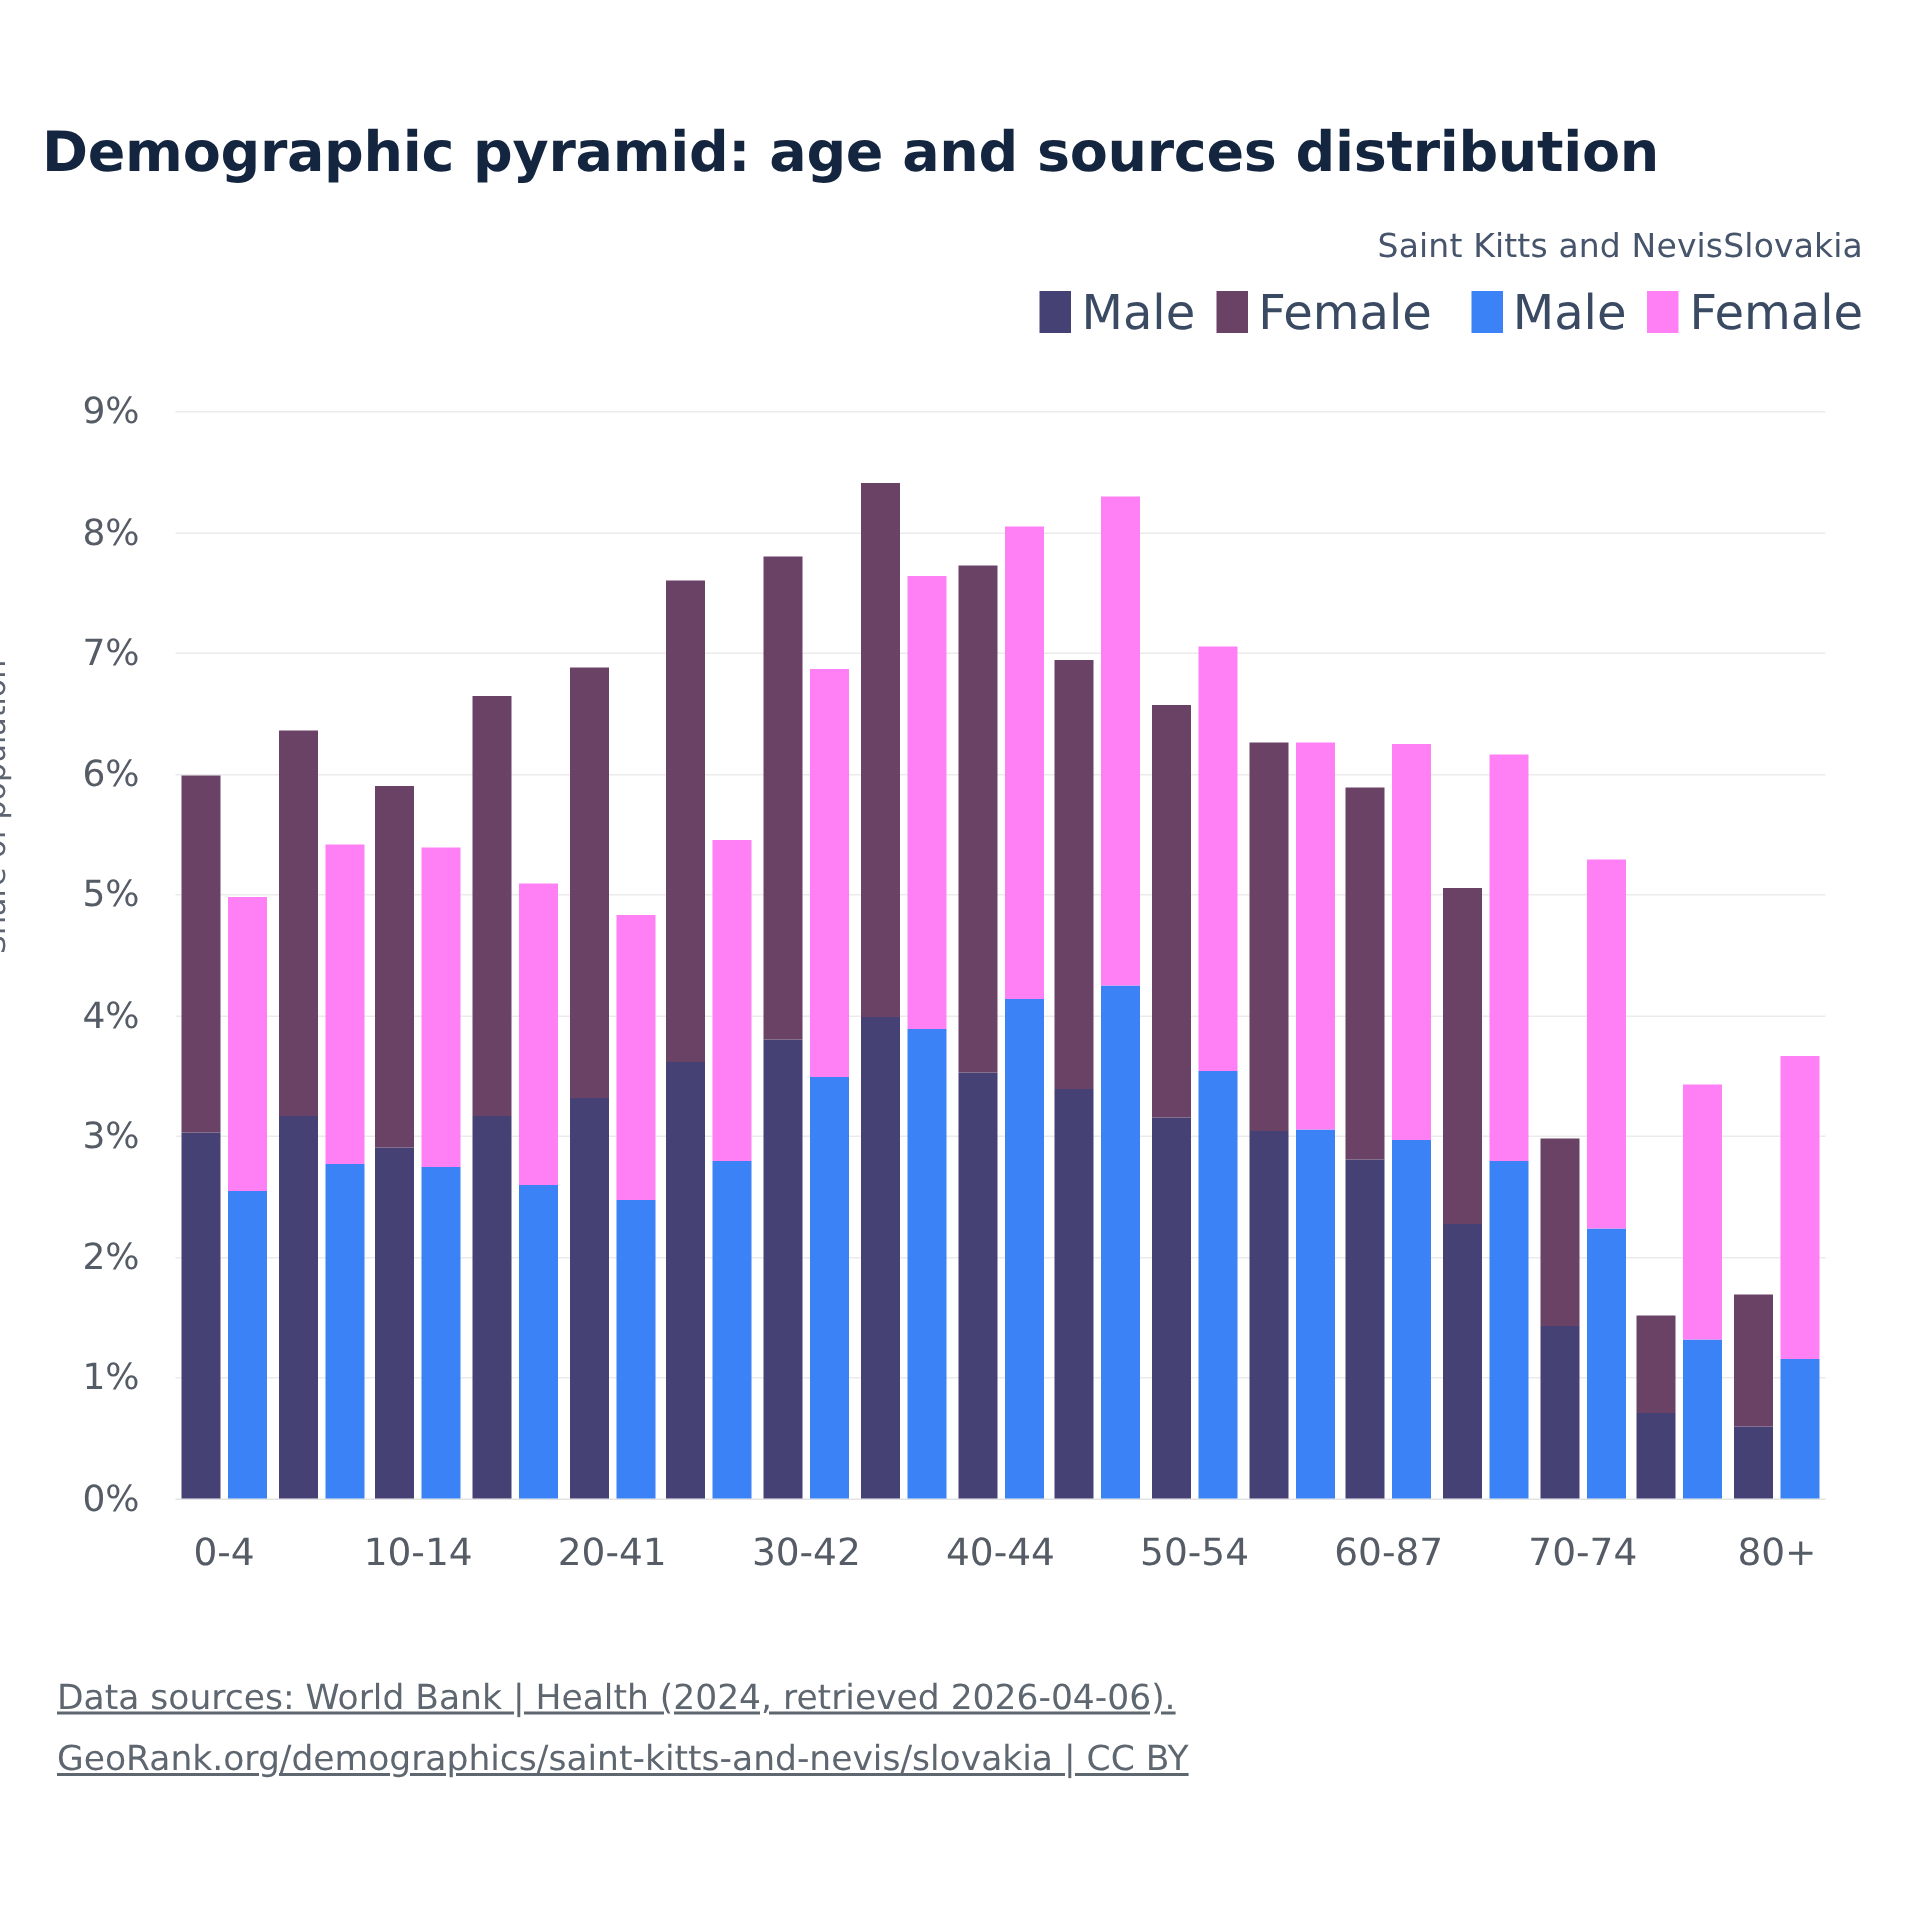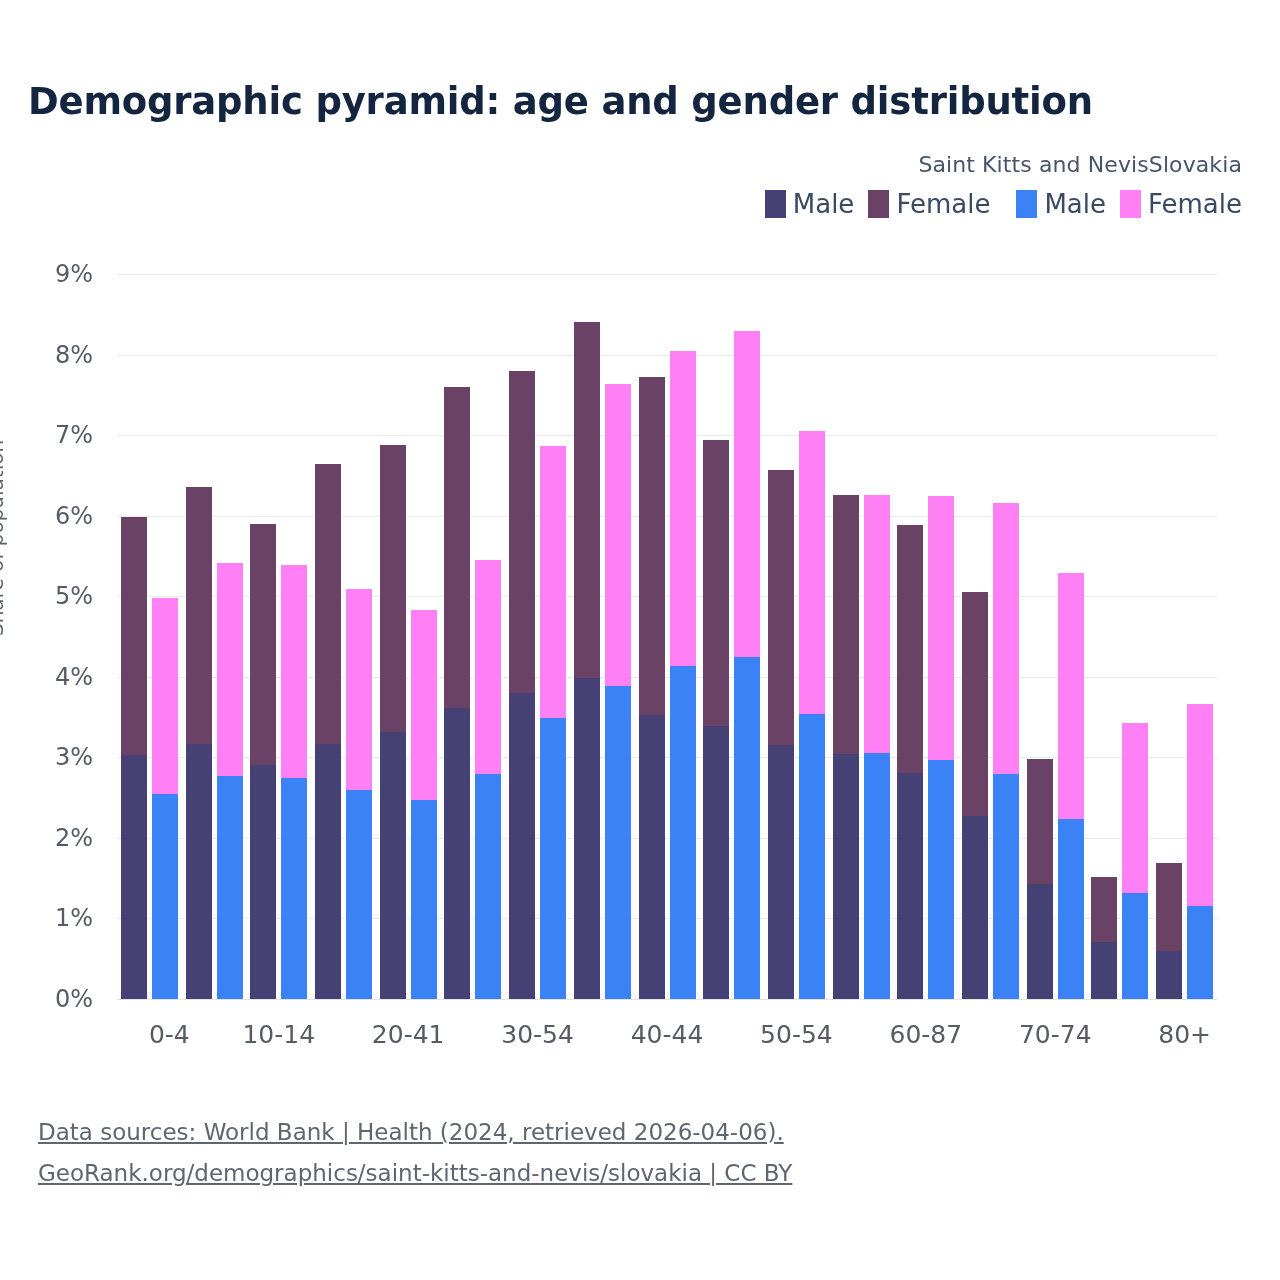--- a/index.html
+++ b/index.html
@@ -67,21 +67,21 @@
   }
   .legend-item + .legend-item { margin-left: 14px; }
   .legend-item.sep { margin-left: 26px; }
   .legend-swatch {
     width: 21px;
     height: 28px;
     margin-right: 7px;
     display: inline-block;
   }
   .legend-label {
-    font-size: 26px;
+    font-size: 32px;
     color: #3a4a63;
   }
 
   
   .plot {
     position: absolute;
     left: 117px;
     top: 274px;
     width: 1100px;
     height: 725px;
@@ -158,21 +158,21 @@
     color: #5e6670;
     line-height: 41px;
   }
   .footer div { white-space: nowrap; text-decoration: underline; }
 </style>
 </head>
 <body>
 
 <div id="chart-root">
 
-  <div class="chart-title">Demographic pyramid: age and gender distribution</div>
+  <div class="chart-title">Demographic pyramid: age and sources distribution</div>
 
   <div class="legend">
     <div class="legend-groups">
       <span class="legend-group-title g1">Saint Kitts and Nevis</span>
       <span class="legend-group-title g2">Slovakia</span>
     </div>
     <div class="legend-items" id="legend-items">
         <div class="legend-item">
           <span class="legend-swatch" style="background: rgb(69, 65, 116);"></span>
           <span class="legend-label">Male</span>
@@ -353,24 +353,24 @@
           <div class="seg" style="background: rgb(106, 66, 102); height: 87.8056px; bottom: 48.3333px;"></div>
         </div>
         <div class="bar" style="left: 1070.15px; width: 26px; height: 294.833px;">
           <div class="seg" style="background: rgb(59, 130, 246); height: 92.6389px; bottom: 0px;"></div>
           <div class="seg" style="background: rgb(255, 128, 245); height: 202.194px; bottom: 92.6389px;"></div>
         </div>
       </div>
   </div>
 
   <div class="x-labels" id="x-labels">
-      <div class="x-label" style="left: 32.3529px; margin-left: 20px;">0-4</div>
+      <div class="x-label" style="left: 32.3529px;">0-4</div>
       <div class="x-label" style="left: 161.765px;">10-14</div>
       <div class="x-label" style="left: 291.176px;">20-41</div>
-      <div class="x-label" style="left: 420.588px;">30-54</div>
+      <div class="x-label" style="left: 420.588px;">30-42</div>
       <div class="x-label" style="left: 550px;">40-44</div>
       <div class="x-label" style="left: 679.412px;">50-54</div>
       <div class="x-label" style="left: 808.824px;">60-87</div>
       <div class="x-label" style="left: 938.235px; text-align: right;">70-74</div>
       <div class="x-label" style="left: 1067.65px;">80+</div>
     </div>
 
   <div class="footer">
     <div>Data sources: World Bank | Health (2024, retrieved 2026-04-06).</div>
     <div>GeoRank.org/demographics/saint-kitts-and-nevis/slovakia | CC BY</div>

